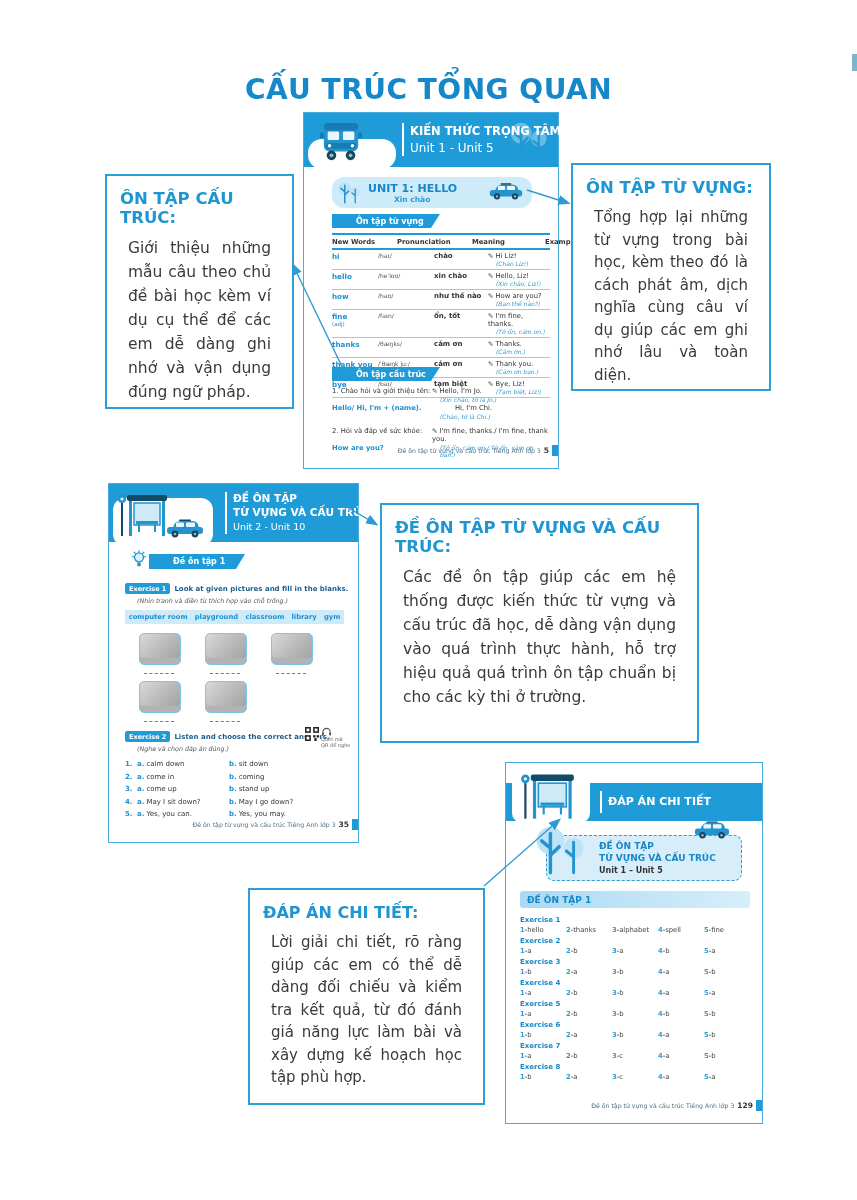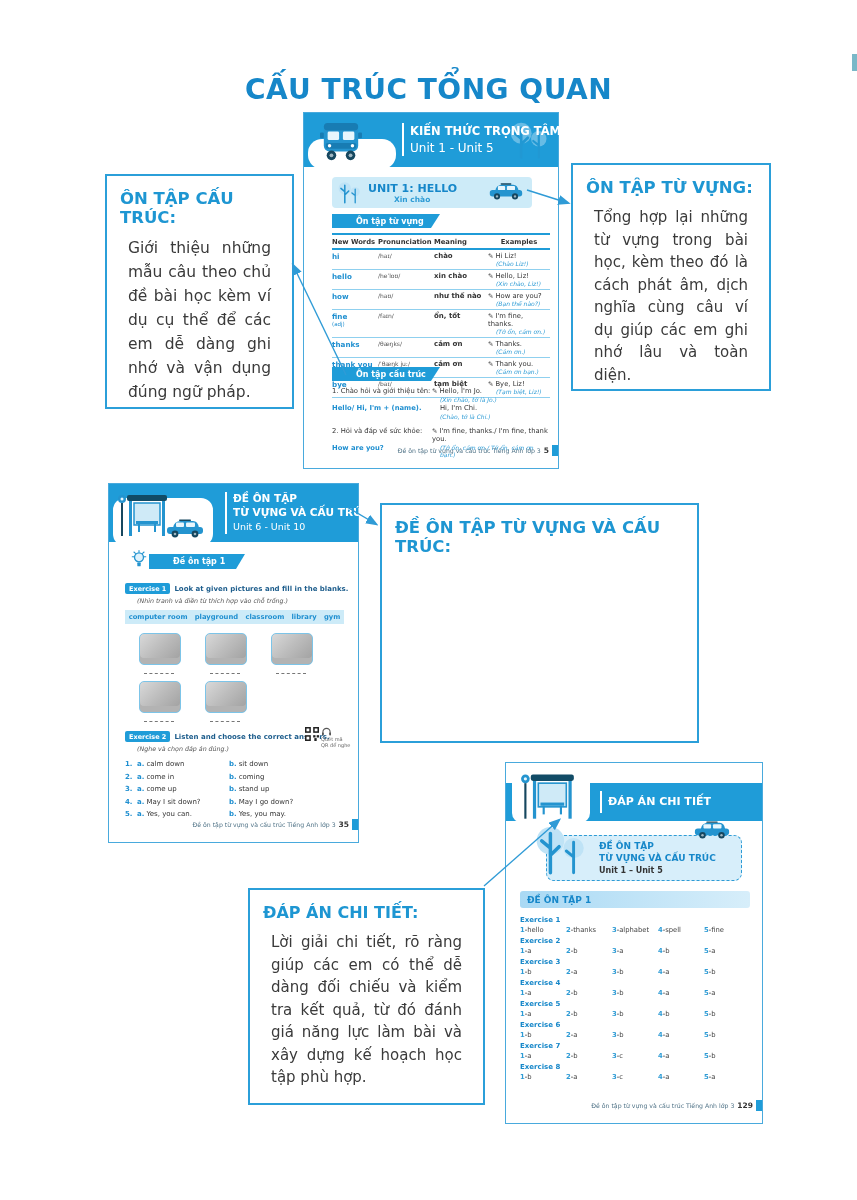--- a/index.html
+++ b/index.html
@@ -24,43 +24,43 @@
   .wtxt{position:absolute;color:#fff;white-space:nowrap;}
   .b1{font-weight:bold;}
   .tab{position:absolute;background:#1f9cd8;color:#fff;font-weight:bold;
        clip-path:polygon(0 0,100% 0,calc(100% - 9px) 100%,0 100%);
        display:flex;align-items:center;padding-left:24px;box-sizing:border-box;}
   .mp-foot{position:absolute;left:0;right:0;display:flex;justify-content:flex-end;align-items:center;gap:3px;}
   .ft{font-size:6.2px;color:#4f7286;}
   .fp{font-size:7.5px;font-weight:bold;color:#333;}
   .fsq{width:6px;height:11px;background:#1f9cd8;}
   
-  .unitbar{position:absolute;background:#cdebf8;border-radius:4px;text-align:center;}
+  .unitbar{position:absolute;background:#cdebf8;border-radius:12px;text-align:center;}
   .ut1{position:absolute;font-size:11px;font-weight:bold;color:#1687c9;white-space:nowrap;}
   .ut2{position:absolute;font-size:7.5px;font-weight:bold;color:#2d9bd5;white-space:nowrap;}
   .vtable{position:absolute;font-size:7px;}
   .thead,.vrow{display:grid;grid-template-columns:46px 56px 54px 1fr;align-items:start;}
   .thead{border-top:2px solid #1f9cd8;border-bottom:2px solid #1f9cd8;
-         font-size:6.8px;font-weight:bold;color:#333;padding:2.5px 0;}
+         font-size:6.8px;font-weight:bold;color:#333;padding:2.5px 0;gap:19px;}
   .thead span:last-child{text-align:center;}
   .vrow{border-bottom:1px solid #8fd0ef;padding:2px 0;min-height:14px;}
   .vw{font-size:7.2px;font-weight:bold;color:#1f8fd0;}
   .vnote{font-size:5.5px;color:#1f8fd0;display:block;}
   .vp{font-size:6px;color:#555;}
   .vm{font-size:7px;font-weight:600;color:#333;}
   .ve{font-size:6.8px;color:#333;}
   .pen{font-style:normal;font-size:6.5px;margin-right:2px;color:#333;}
   .vt{display:block;font-size:6px;font-style:italic;color:#2d9bd5;margin-left:8px;}
   .struct{position:absolute;font-size:6.8px;}
   .sg{display:grid;grid-template-columns:100px 1fr;margin-bottom:6px;}
   .slabel{color:#333;}
   .spat{color:#1f8fd0;font-weight:bold;margin-top:9px;}
   .sen{color:#333;}
   .svi{font-size:6px;font-style:italic;color:#2d9bd5;margin:1px 0 1px 8px;}
-  .sind{margin-left:8px;}
+  .sind{margin-left:23px;}
   
   .chipline{position:absolute;display:flex;align-items:center;gap:4px;white-space:nowrap;}
   .chip{background:#1f9cd8;color:#fff;font-weight:bold;font-size:6.5px;padding:1.5px 4px;border-radius:2px;}
   .instr{font-size:7px;font-weight:bold;color:#1d5d8c;}
   .vi{position:absolute;font-size:6.3px;font-style:italic;color:#555;white-space:nowrap;}
   .bank{position:absolute;background:#cdebf8;border-radius:0;display:flex;align-items:center;
         justify-content:space-around;font-size:6.8px;font-weight:bold;color:#1f8fd0;}
   .pic{position:absolute;width:40px;height:30px;border:1px solid #7cc4e8;border-radius:5px;
        background:linear-gradient(135deg,#d9d9d9 0%,#bdbdbd 45%,#9e9e9e 100%);box-shadow:inset 0 -6px 0 #b3b3b3;}
   .blank{position:absolute;width:30px;border-bottom:1px dashed #777;height:1px;}
@@ -279,21 +279,21 @@
     <div class="blob" style="left:4px;top:14px;width:100px;height:48px;border-radius:12px;"></div>
     <svg class="ic abs" style="left:8px;top:6px;width:52px;height:48px;">
         <use href="#sym-stop"></use>
       </svg>
     <svg class="ic abs" style="left:56px;top:34px;width:40px;height:20px;">
         <use href="#sym-car"></use>
       </svg>
     <div class="vbar" style="left:116px;top:8px;height:42px;"></div>
     <div class="wtxt b1" style="left:124px;top:8px;font-size:10.5px;">ĐỀ ÔN TẬP</div>
     <div class="wtxt b1" style="left:124px;top:22px;font-size:10.5px;">TỪ VỰNG VÀ CẤU TRÚC</div>
-    <div class="wtxt" style="left:124px;top:37px;font-size:9.5px;">Unit 6 - Unit 10</div>
+    <div class="wtxt" style="left:124px;top:37px;font-size:9.5px;">Unit 2 - Unit 10</div>
   </div>
   <svg class="ic abs" style="left:22px;top:66px;width:16px;height:18px;">
       <use href="#sym-bulb"></use>
     </svg>
   <div class="tab" style="left:40px;top:70px;width:96px;height:15px;font-size:8px;">Đề ôn tập 1</div>
   <div class="chipline" style="left:16px;top:99px;">
     <span class="chip">Exercise 1</span>
     <span class="instr">Look at given pictures and fill in the blanks.</span>
   </div>
   <div class="vi" style="left:28px;top:113px;">(Nhìn tranh và điền từ thích hợp vào chỗ trống.)</div>
@@ -359,20 +359,21 @@
   </div>
   <div class="mp-foot" style="bottom:12px;">
     <span class="ft">Đề ôn tập từ vựng và cấu trúc Tiếng Anh lớp 3</span>
     <span class="fp">35</span>
     <span class="fsq"></span>
   </div>
 </div>
 
 <div class="callout" id="c3" style="left:380px;top:503px;width:319px;height:240px;">
   <h2>ĐỀ ÔN TẬP TỪ VỰNG VÀ CẤU TRÚC:</h2>
+  <p>Các đề ôn tập giúp các em hệ thống được kiến thức từ vựng và cấu trúc đã học, dễ dàng vận dụng vào quá trình thực hành, hỗ trợ hiệu quả quá trình ôn tập chuẩn bị cho các kỳ thi ở trường.</p>
 </div>
 
 <div class="mini" id="p3" style="left:505px;top:762px;width:258px;height:362px;">
   <div class="mp-head" style="top:20px;height:38px;">
     <div class="blob" style="left:6px;top:-16px;width:78px;height:56px;border-radius:10px;"></div>
     <svg class="ic abs" style="left:14px;top:-14px;width:56px;height:52px;">
         <use href="#sym-stop"></use>
       </svg>
     <div class="vbar" style="left:94px;top:8px;height:22px;"></div>
     <div class="wtxt b1" style="left:102px;top:12px;font-size:11px;">ĐÁP ÁN CHI TIẾT</div>

